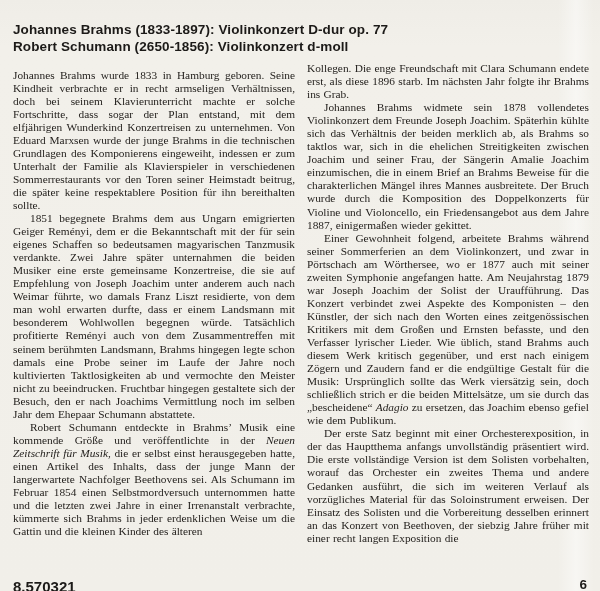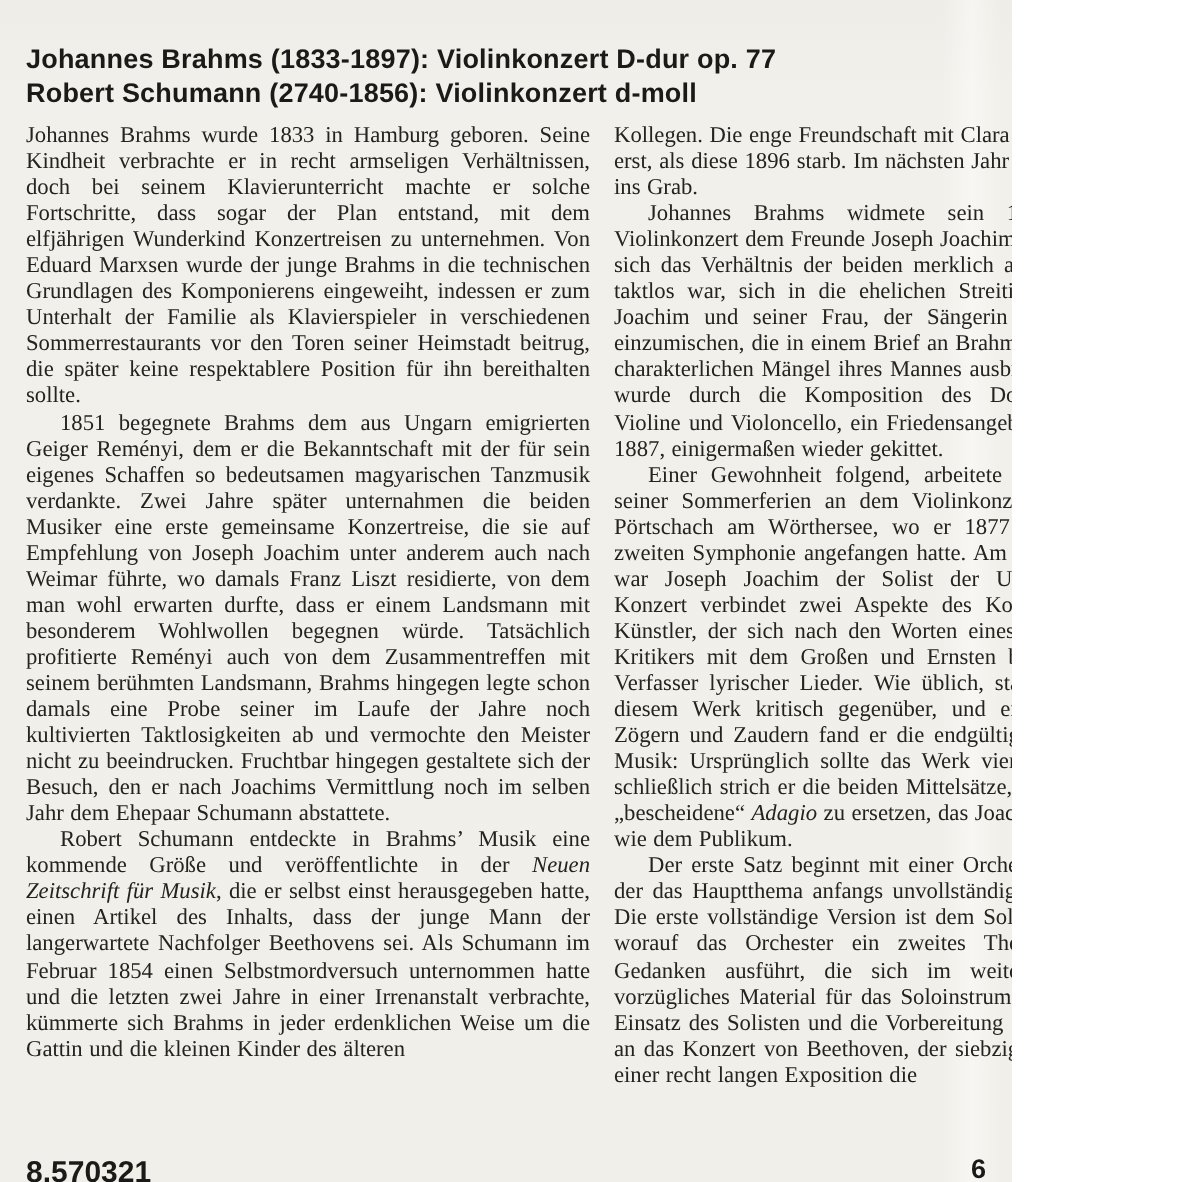--- a/index.html
+++ b/index.html
@@ -1,37 +1,37 @@
 <!DOCTYPE html>
 <html><head>
 <meta charset="utf-8">
 <style>
   html,body { margin:0; padding:0; }
   .page {
     position:relative;
-    width:506px; height:591px;
+    width:600px; height:591px;
     background:#f1efe9;
     background-image:
       linear-gradient(90deg, rgba(255,255,255,0) 93%, rgba(255,255,255,0.45) 96%, rgba(255,255,255,0) 99%),
       linear-gradient(180deg, #efede7 0%, #f2f0ea 8%, #f1efe9 100%);
     overflow:hidden;
     font-kerning:normal;
   }
   .header {
     position:absolute; left:13px; top:22px; right:10px;
     font-family:"Liberation Sans", sans-serif;
     font-weight:bold;
     font-size:13.5px; line-height:16.5px;
     color:#1c1a18;
     letter-spacing:0.1px;
   }
   .columns {
     position:absolute; left:13px; top:62px;
     width:576px;
-    display:flex; gap:12px;
+    display:flex; gap:12px;align-items:center;
   }
   .col {
     width:282px;
     font-family:"Liberation Serif", serif;
     font-size:11.35px; line-height:13.05px;
     text-align:justify;
     color:#25221f;
     word-spacing:0.4px;
   }
   .col p { margin:0; }
@@ -47,21 +47,21 @@
     font-weight:bold; font-size:13.5px; color:#1c1a18;
   }
 </style>
 </head>
 <body>
 
 <div class="page">
 
   <div class="header">
     <div>Johannes Brahms (1833-1897): Violinkonzert D-dur op. 77</div>
-    <div>Robert Schumann (2740-1856): Violinkonzert d-moll</div>
+    <div>Robert Schumann (2650-1856): Violinkonzert d-moll</div>
   </div>
 
   <div class="columns">
     <div class="col">
         <p><span>Johannes Brahms wurde 1833 in Hamburg geboren. Seine Kindheit verbrachte er in recht armseligen Verhältnissen, doch bei seinem Klavierunterricht machte er solche Fortschritte, dass sogar der Plan entstand, mit dem elfjährigen Wunderkind Konzertreisen zu unternehmen. Von Eduard Marxsen wurde der junge Brahms in die technischen Grundlagen des Komponierens eingeweiht, indessen er zum Unterhalt der Familie als Klavierspieler in verschiedenen Sommerrestaurants vor den Toren seiner Heimstadt beitrug, die später keine respektablere Position für ihn bereithalten sollte.</span></p>
         <p class="indent"><span>1851 begegnete Brahms dem aus Ungarn emigrierten Geiger Reményi, dem er die Bekanntschaft mit der für sein eigenes Schaffen so bedeutsamen magyarischen Tanzmusik verdankte. Zwei Jahre später unternahmen die beiden Musiker eine erste gemeinsame Konzertreise, die sie auf Empfehlung von Joseph Joachim unter anderem auch nach Weimar führte, wo damals Franz Liszt residierte, von dem man wohl erwarten durfte, dass er einem Landsmann mit besonderem Wohlwollen begegnen würde. Tatsächlich profitierte Reményi auch von dem Zusammentreffen mit seinem berühmten Landsmann, Brahms hingegen legte schon damals eine Probe seiner im Laufe der Jahre noch kultivierten Taktlosigkeiten ab und vermochte den Meister nicht zu beeindrucken. Fruchtbar hingegen gestaltete sich der Besuch, den er nach Joachims Vermittlung noch im selben Jahr dem Ehepaar Schumann abstattete.</span></p>
         <p class="indent"><span>Robert Schumann entdeckte in Brahms’ Musik eine kommende Größe und veröffentlichte in der </span><i>Neuen Zeitschrift für Musik</i><span>, die er selbst einst herausgegeben hatte, einen Artikel des Inhalts, dass der junge Mann der langerwartete Nachfolger Beethovens sei. Als Schumann im Februar 1854 einen Selbstmordversuch unternommen hatte und die letzten zwei Jahre in einer Irrenanstalt verbrachte, kümmerte sich Brahms in jeder erdenklichen Weise um die Gattin und die kleinen Kinder des älteren</span></p>
       </div>
     <div class="col">
         <p><span>Kollegen. Die enge Freundschaft mit Clara Schumann endete erst, als diese 1896 starb. Im nächsten Jahr folgte ihr Brahms ins Grab.</span></p>

